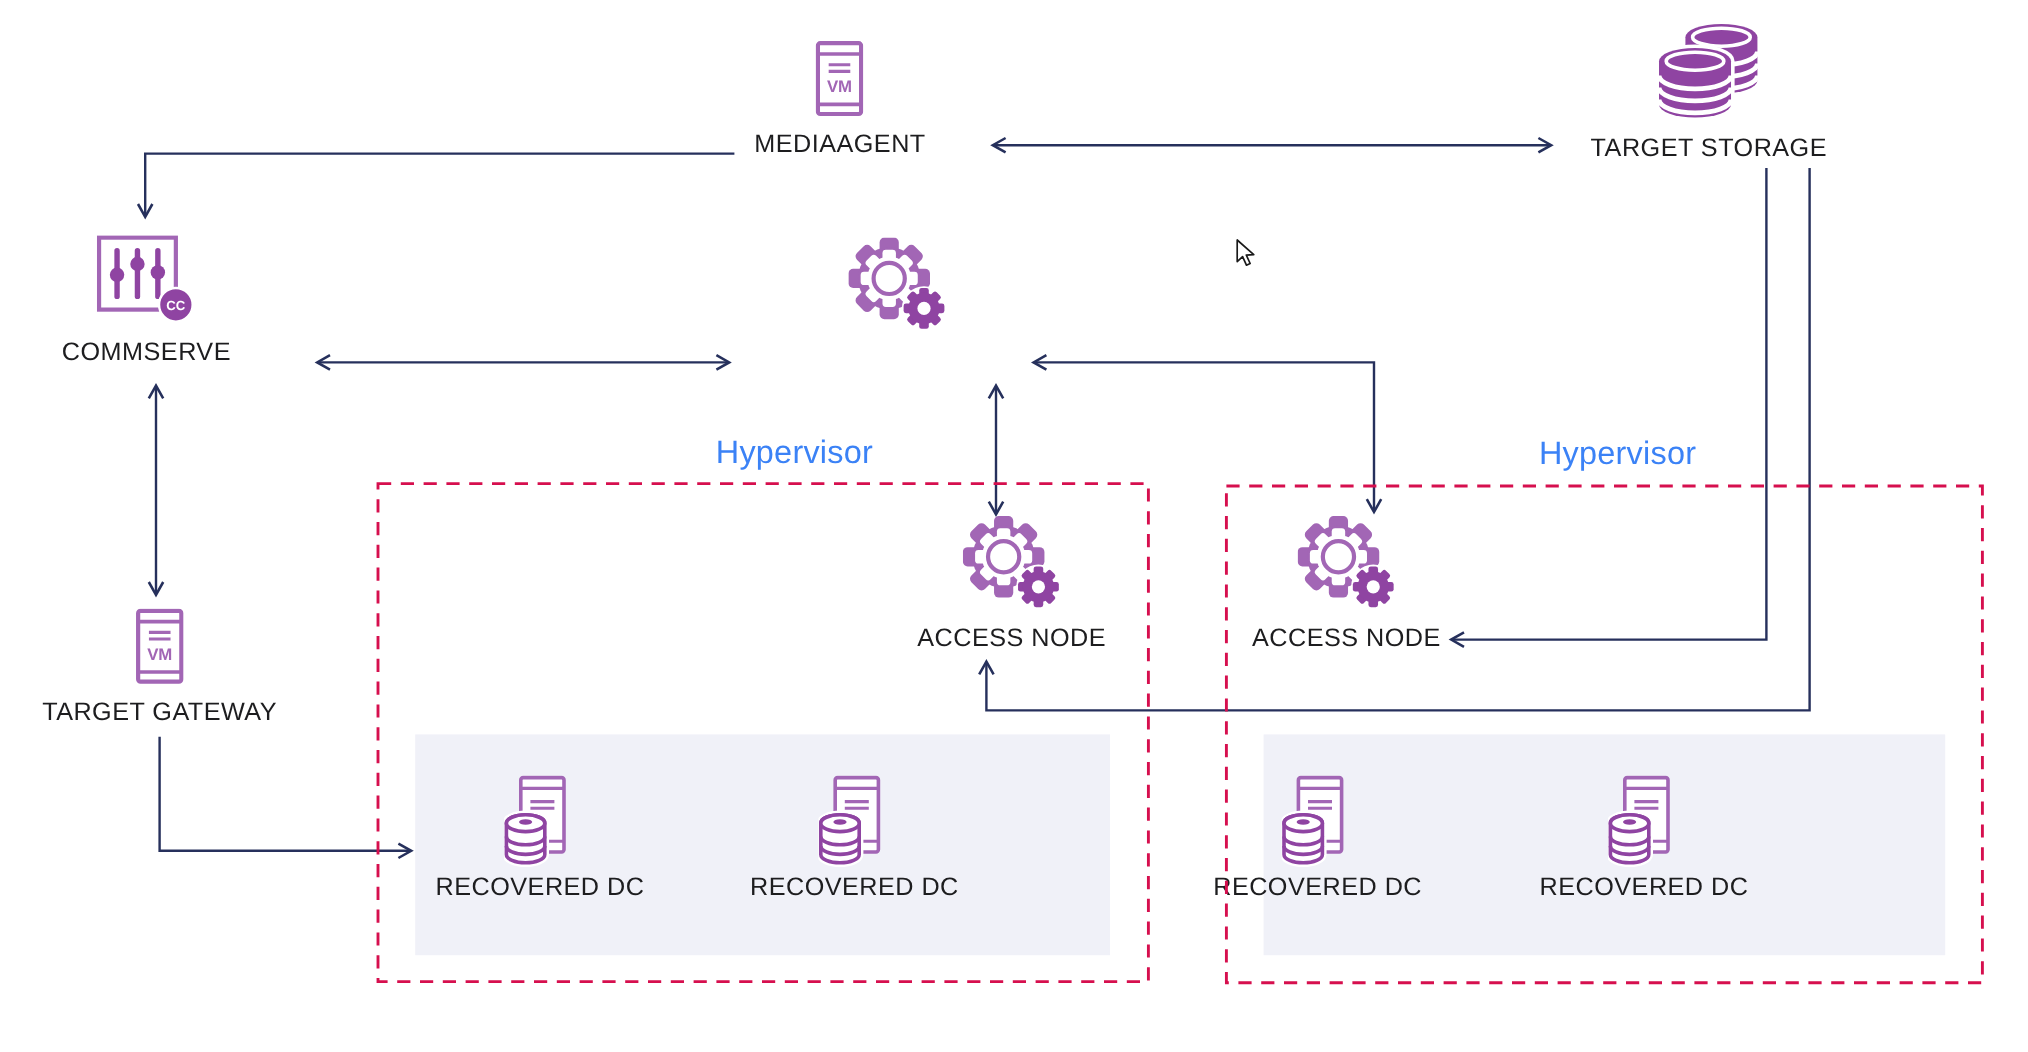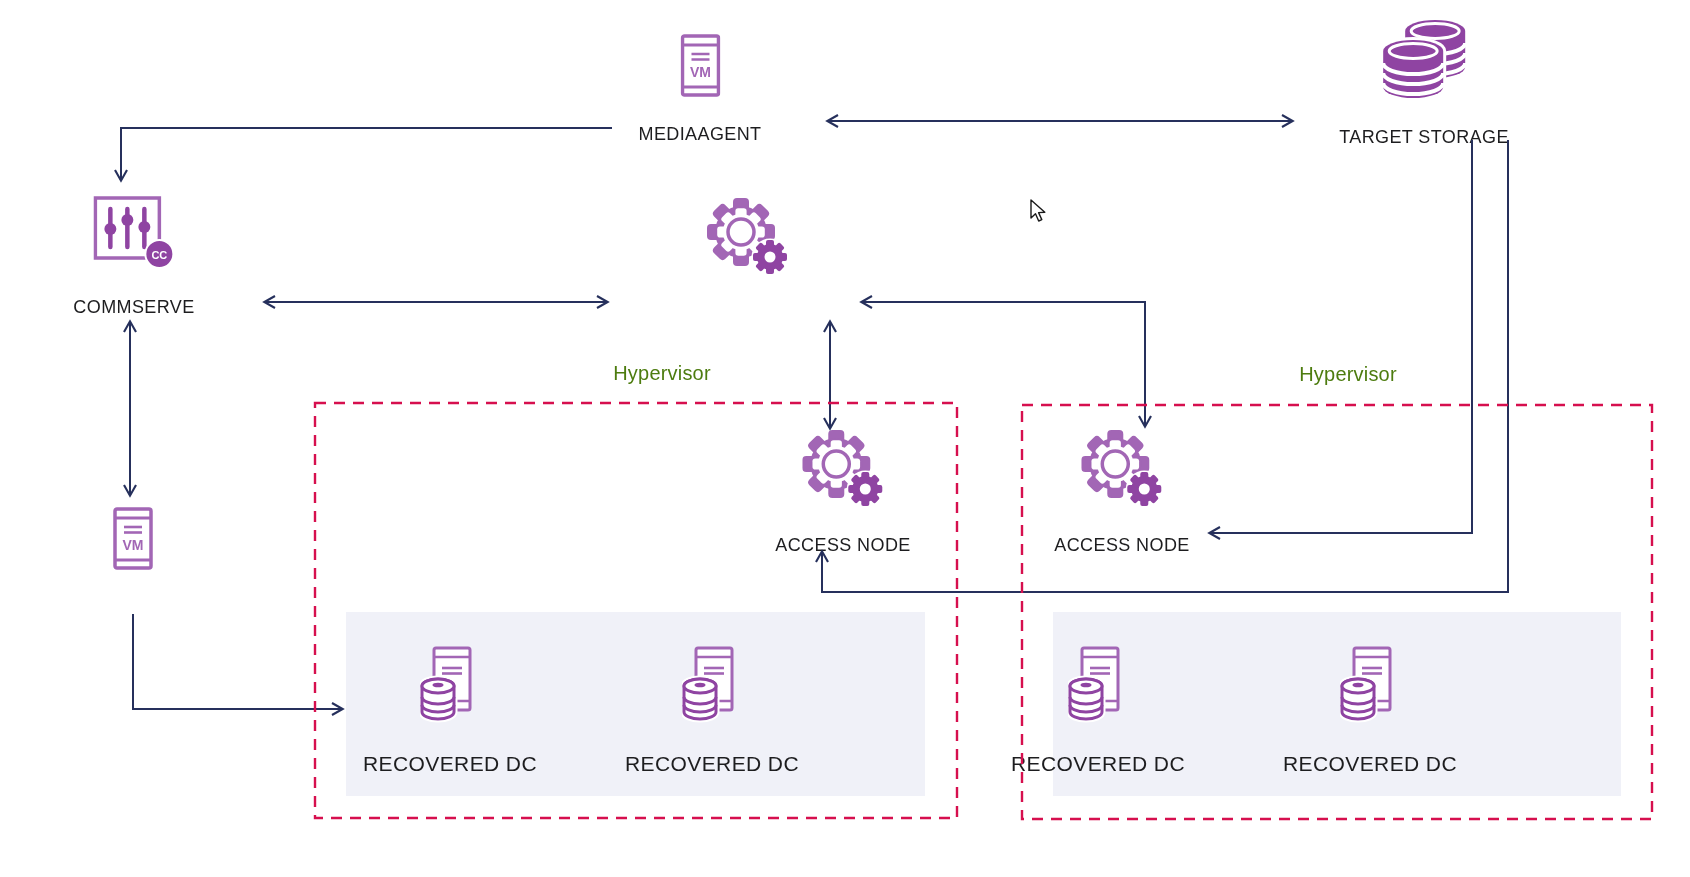--- a/index.html
+++ b/index.html
@@ -6,27 +6,27 @@
   body{
     width:1690px;height:877px;position:relative;overflow:hidden;
     background:#ffffff;
     font-family:"Liberation Sans", sans-serif;
   }
   .node{
     position:absolute;display:flex;flex-direction:column;align-items:center;
     transform:translateX(-50%);z-index:3;
   }
   .node .lbl{
-    margin-top:28px;font-size:18px;color:#1d1d1f;letter-spacing:.4px;
+    margin-top:12px;font-size:21px;color:#1d1d1f;letter-spacing:.4px;
     white-space:nowrap;line-height:1.1;
   }
-  .node.dc .lbl{font-size:21px;margin-top:28px;}
+  .node.dc .lbl{font-size:21px;margin-top:4px;}
   .hyp-label{
-    position:absolute;transform:translateX(-50%);color:#4d7c0f;
-    font-size:20px;letter-spacing:.2px;z-index:3;white-space:nowrap;
+    position:absolute;transform:translateX(-50%);color:#3b82f6;
+    font-size:27px;letter-spacing:.2px;z-index:3;white-space:nowrap;
   }
   .panel{position:absolute;background:#f0f1f8;z-index:1;}
   svg.overlay{position:absolute;left:0;top:0;z-index:4;pointer-events:none;}
   .cursor{position:absolute;z-index:9;}
   .hidden-defs{position:absolute;width:0;height:0;overflow:hidden;}
 </style>
 </head>
 <body>
 
 <svg class="hidden-defs" aria-hidden="true">
@@ -122,37 +122,38 @@
   <div class="lbl">MEDIAAGENT</div>
 </div>
 
 <div class="node" style="left:1424px;top:18px;">
   <svg width="86" height="82" viewBox="0 0 86 82">
       <use href="#ic-dbstack"></use>
     </svg>
   <div class="lbl">TARGET STORAGE</div>
 </div>
 
-<div class="node" style="left:134px;top:196px;">
+<div class="node" style="left:122px;top:196px;">
   <svg width="82" height="74" viewBox="0 0 82 74">
       <use href="#ic-sliders"></use>
     </svg>
   <div class="lbl">COMMSERVE</div>
 </div>
 
 <div class="node" style="left:748px;top:198px;">
   <svg width="82" height="78" viewBox="0 0 82 78">
       <use href="#ic-gears"></use>
     </svg>
 </div>
 
 <div class="node" style="left:133px;top:507px;">
   <svg width="40" height="63" viewBox="0 0 40 63">
       <use href="#ic-vm"></use>
     </svg>
+  <div class="lbl">TARGET GATEWAY</div>
 </div>
 
 <div class="node" style="left:843px;top:430px;">
   <svg width="82" height="78" viewBox="0 0 82 78">
       <use href="#ic-gears"></use>
     </svg>
   <div class="lbl">ACCESS NODE</div>
 </div>
 
 <div class="node" style="left:1122px;top:430px;">

